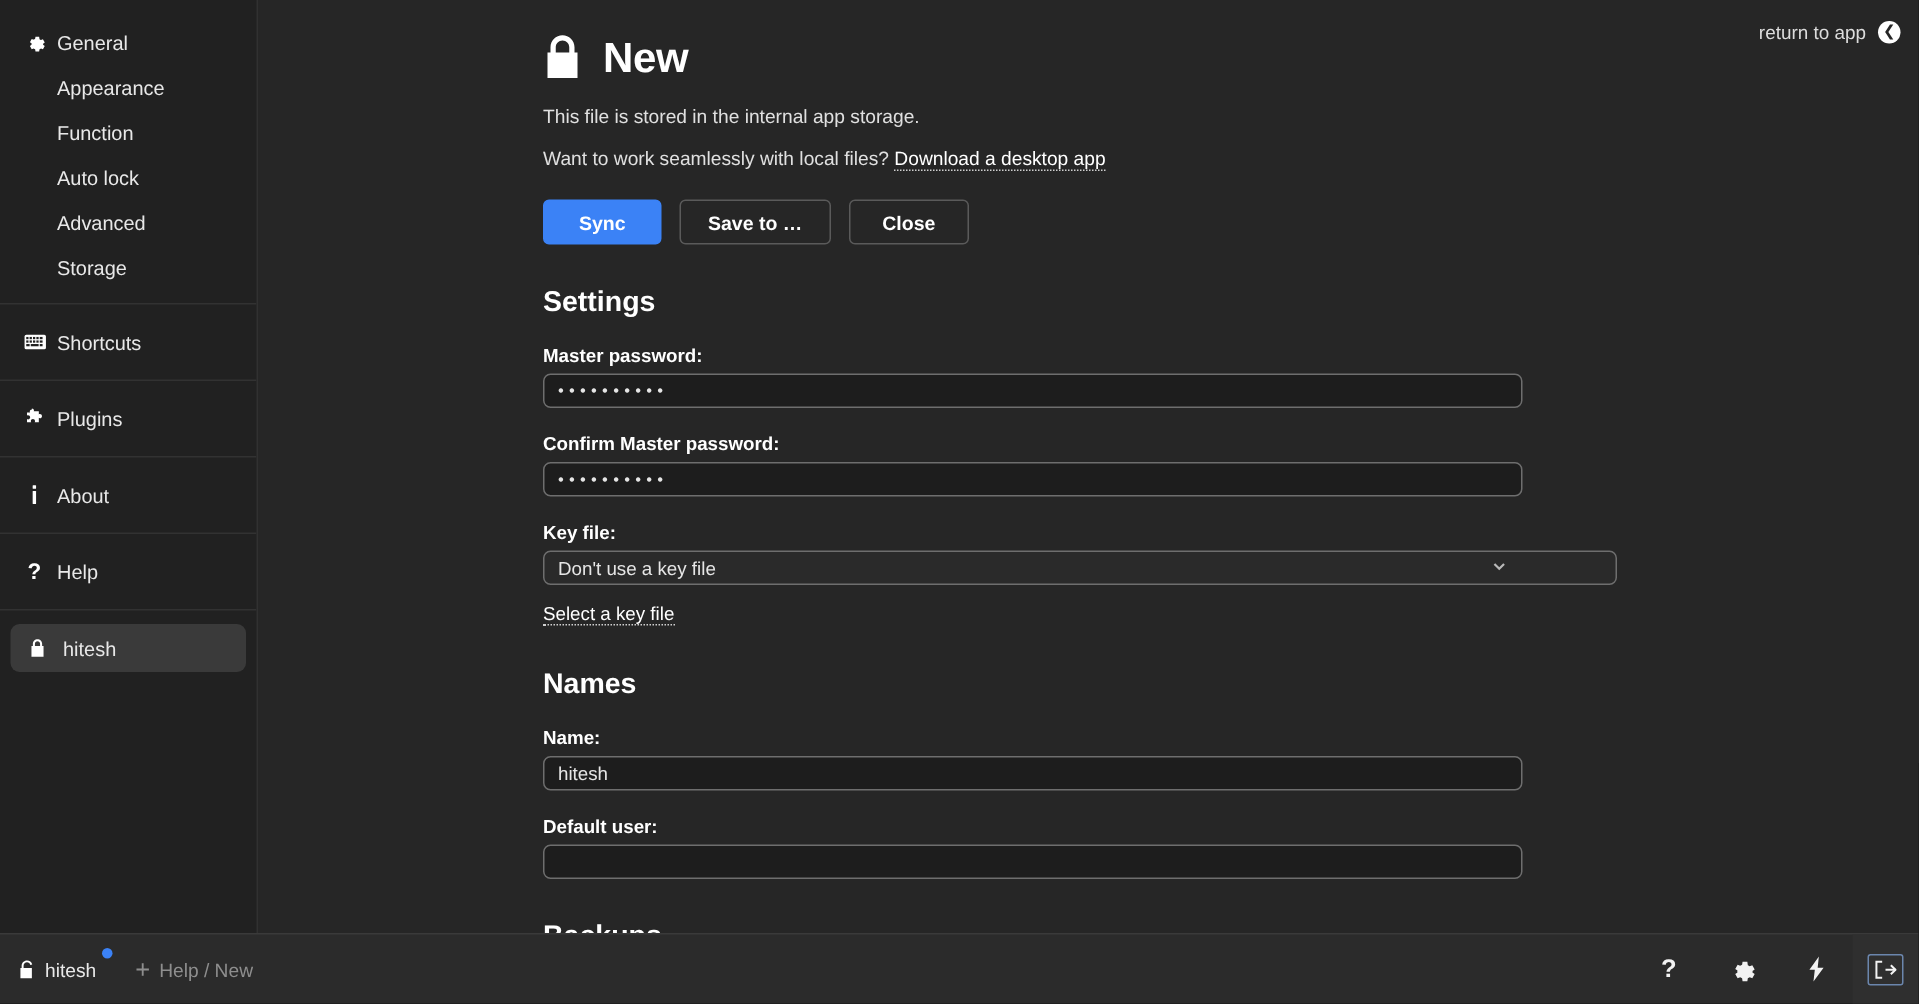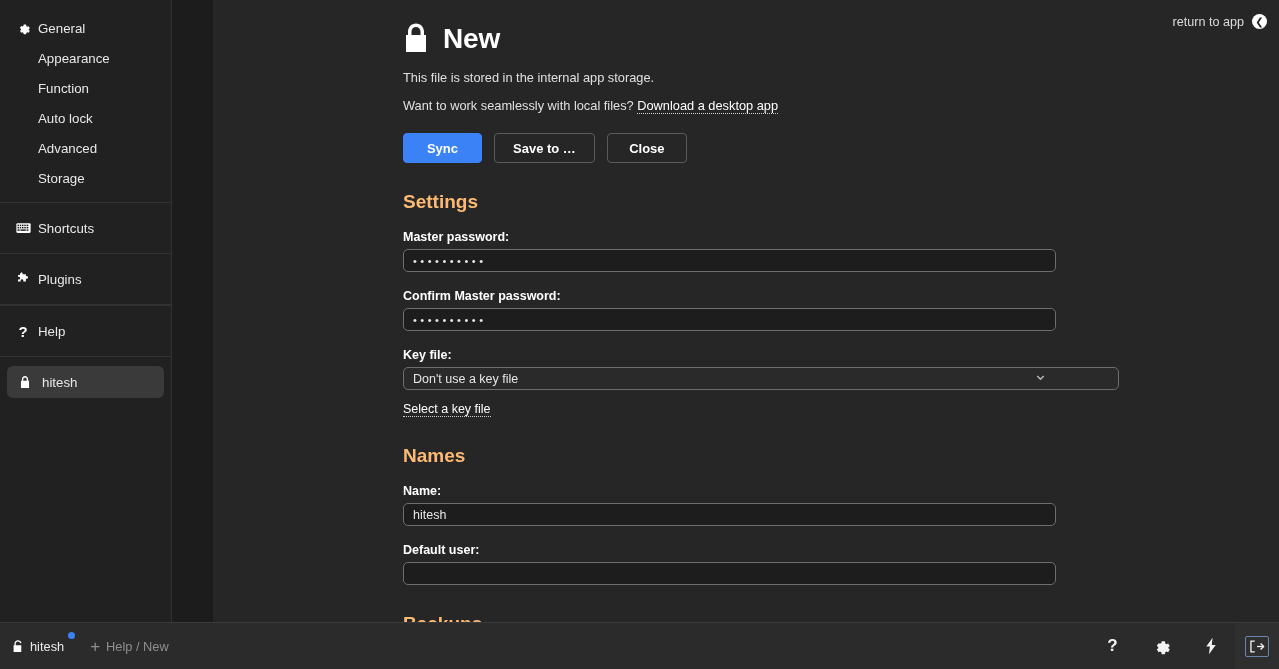--- a/index.html
+++ b/index.html
@@ -9,21 +9,21 @@
     background: #1c1c1c;
     font-family: "Liberation Sans", sans-serif;
     overflow: hidden;
   }
   #app {
     position: relative;
     width: 1279px; height: 669px;
     display: flex;
     flex-direction: column;
   }
-  .body-row { display: flex; flex: 1 1 auto; min-height: 0; gap: 41px; }
+  .body-row { display: flex; flex: 1 1 auto; min-height: 0; }
 
   
   .sidebar {
     width: 172px;
     background: #212121;
     border-right: 1px solid #313131;
     flex: 0 0 172px;
     overflow: hidden;
     position: relative;
   }
@@ -112,21 +112,21 @@
     border: 1px solid #5a5a5a;
     background: transparent;
     font-family: "Liberation Sans", sans-serif;
   }
   .btn.primary {
     background: #3b82f6;
     border-color: #3b82f6;
     min-width: 79px;
   }
   .section-h {
-    font-size: 19px; font-weight: bold; color: #fdba74;
+    font-size: 19px; font-weight: bold; color: #ffffff;
     margin-top: 28px;
   }
   .field-label {
     font-size: 12.5px; font-weight: bold; color: #ffffff;
     margin-top: 17px; margin-bottom: 5px;
   }
   .tinput {
     width: 653px; height: 23px;
     background: #1d1d1d;
     border: 1px solid #6e6e6e;
@@ -280,20 +280,31 @@
             <svg width="14" height="14" viewBox="0 0 16 16" fill="#ffffff">
                 <path d="M6 1.2c-.9 0-1.6.7-1.6 1.5 0 .3.1.5.2.7H2.3v2.4c.2-.2.5-.3.8-.3.9 0 1.6.7 1.6 1.6S4 8.7 3.1 8.7c-.3 0-.6-.1-.8-.3v2.4h3.2c-.2-.2-.3-.5-.3-.8 0-.9.7-1.6 1.6-1.6s1.6.7 1.6 1.6c0 .3-.1.6-.3.8h3.2V7.5c.2.2.5.3.8.3.9 0 1.6-.7 1.6-1.6s-.7-1.6-1.6-1.6c-.3 0-.6.1-.8.3V2.5H7.4c.2-.2.2-.4.2-.7 0-.8-.7-1.5-1.6-1.5z"></path>
               </svg>
           </span>
           <span class="lbl">Plugins</span>
         </div>
       </div>
 
       <div class="divider" style="margin:0"></div>
 
+      <div class="group-pad">
+        <div class="nav-item">
+          <span class="ico">
+            <svg width="6" height="14" viewBox="0 0 6 16" fill="#ffffff">
+                <rect x="1.6" y="0.6" width="2.6" height="2.6" rx="0.4"></rect>
+                <rect x="1.6" y="5" width="2.6" height="9.8" rx="0.4"></rect>
+              </svg>
+          </span>
+          <span class="lbl">About</span>
+        </div>
+      </div>
 
       <div class="divider" style="margin:0"></div>
 
       <div class="group-pad">
         <div class="nav-item">
           <span class="ico" style="font-size:15px;font-weight:bold;">?</span>
           <span class="lbl">Help</span>
         </div>
       </div>
 

